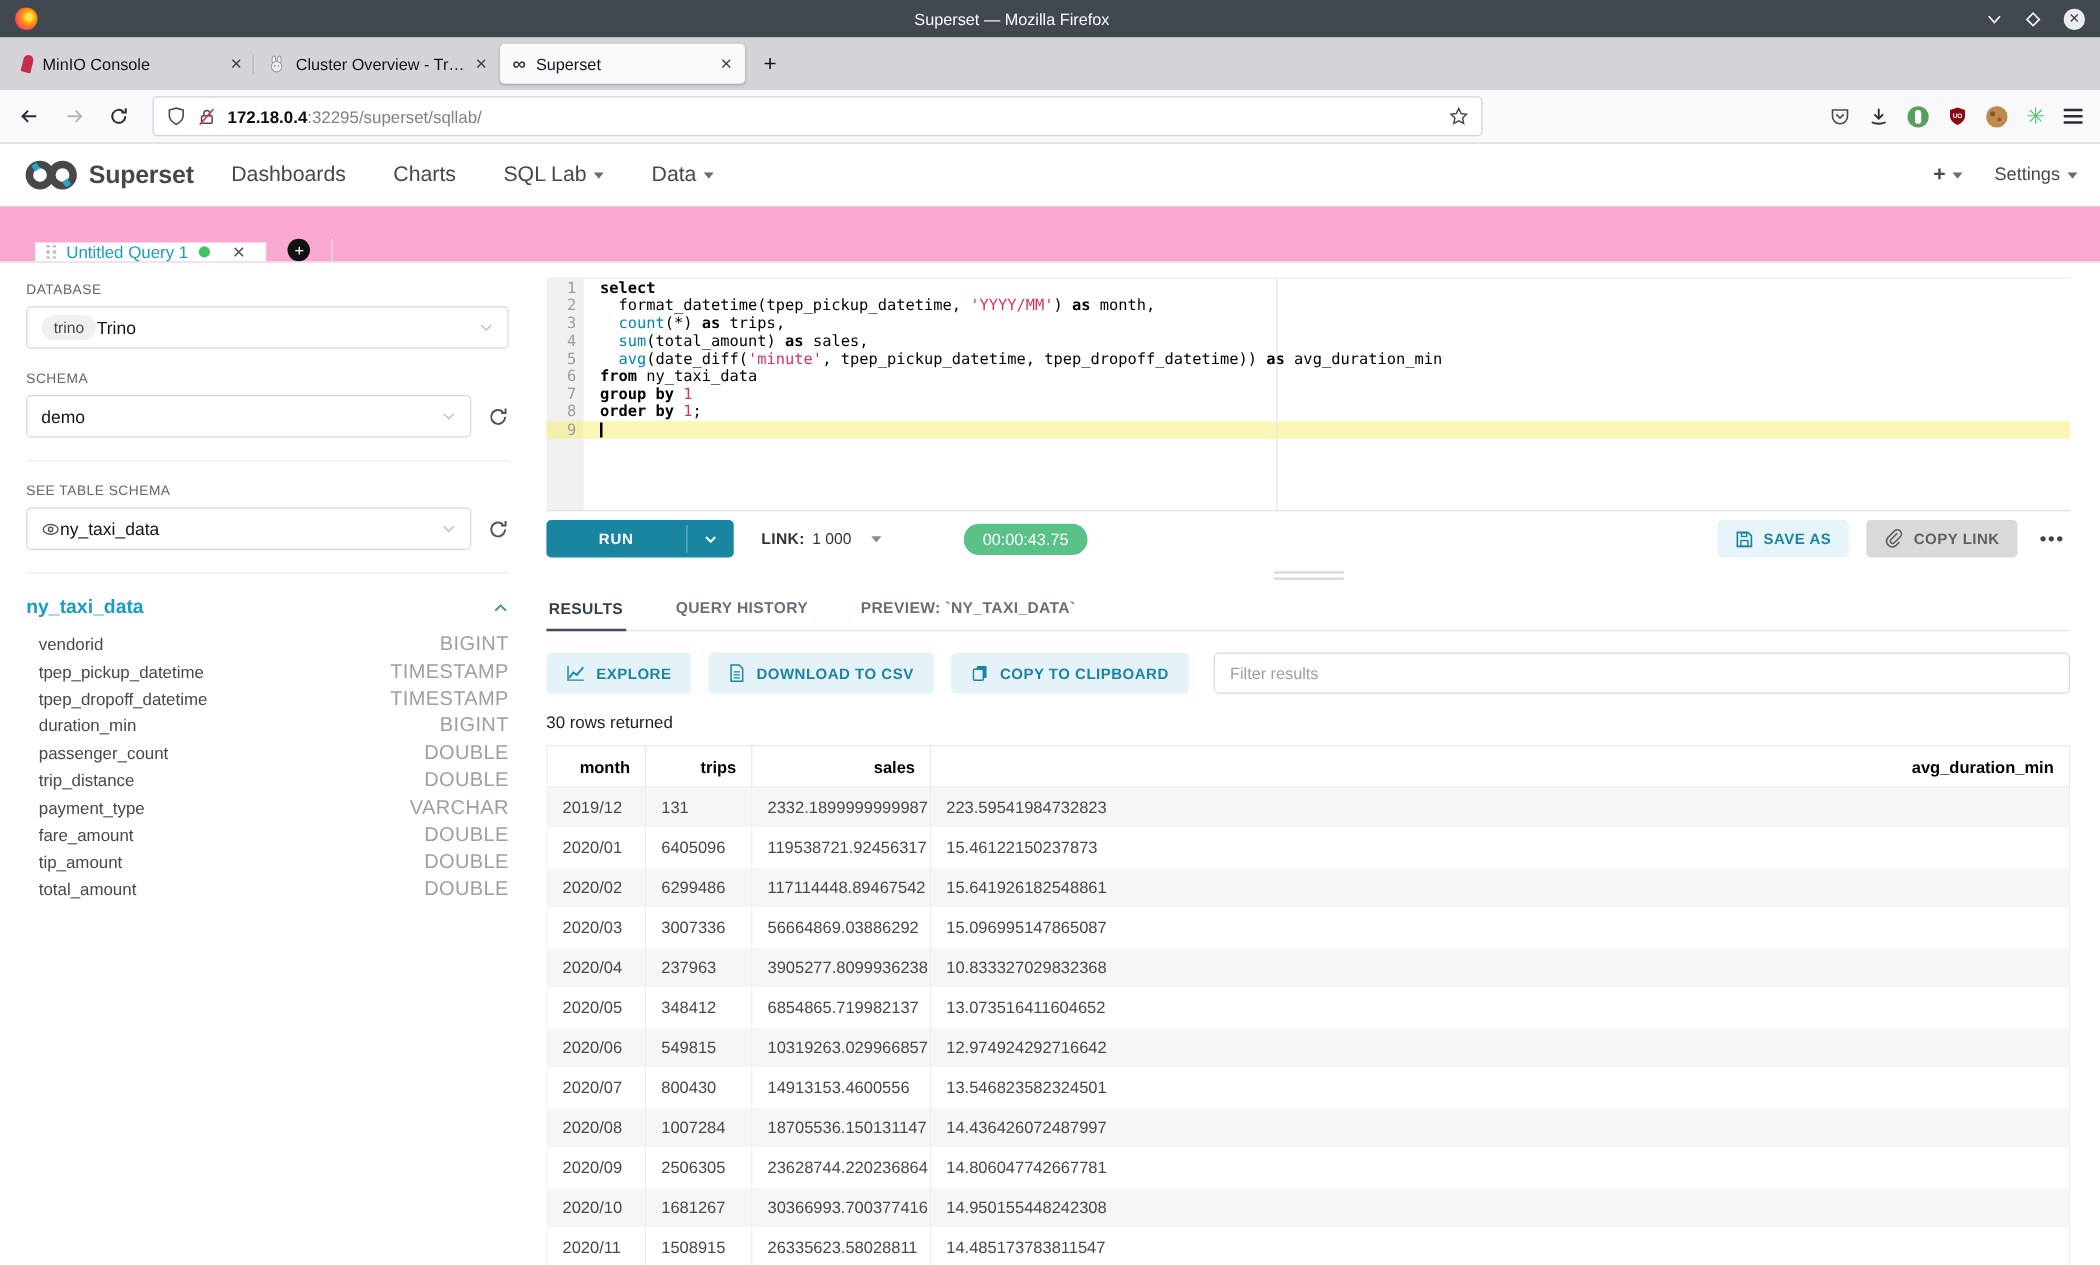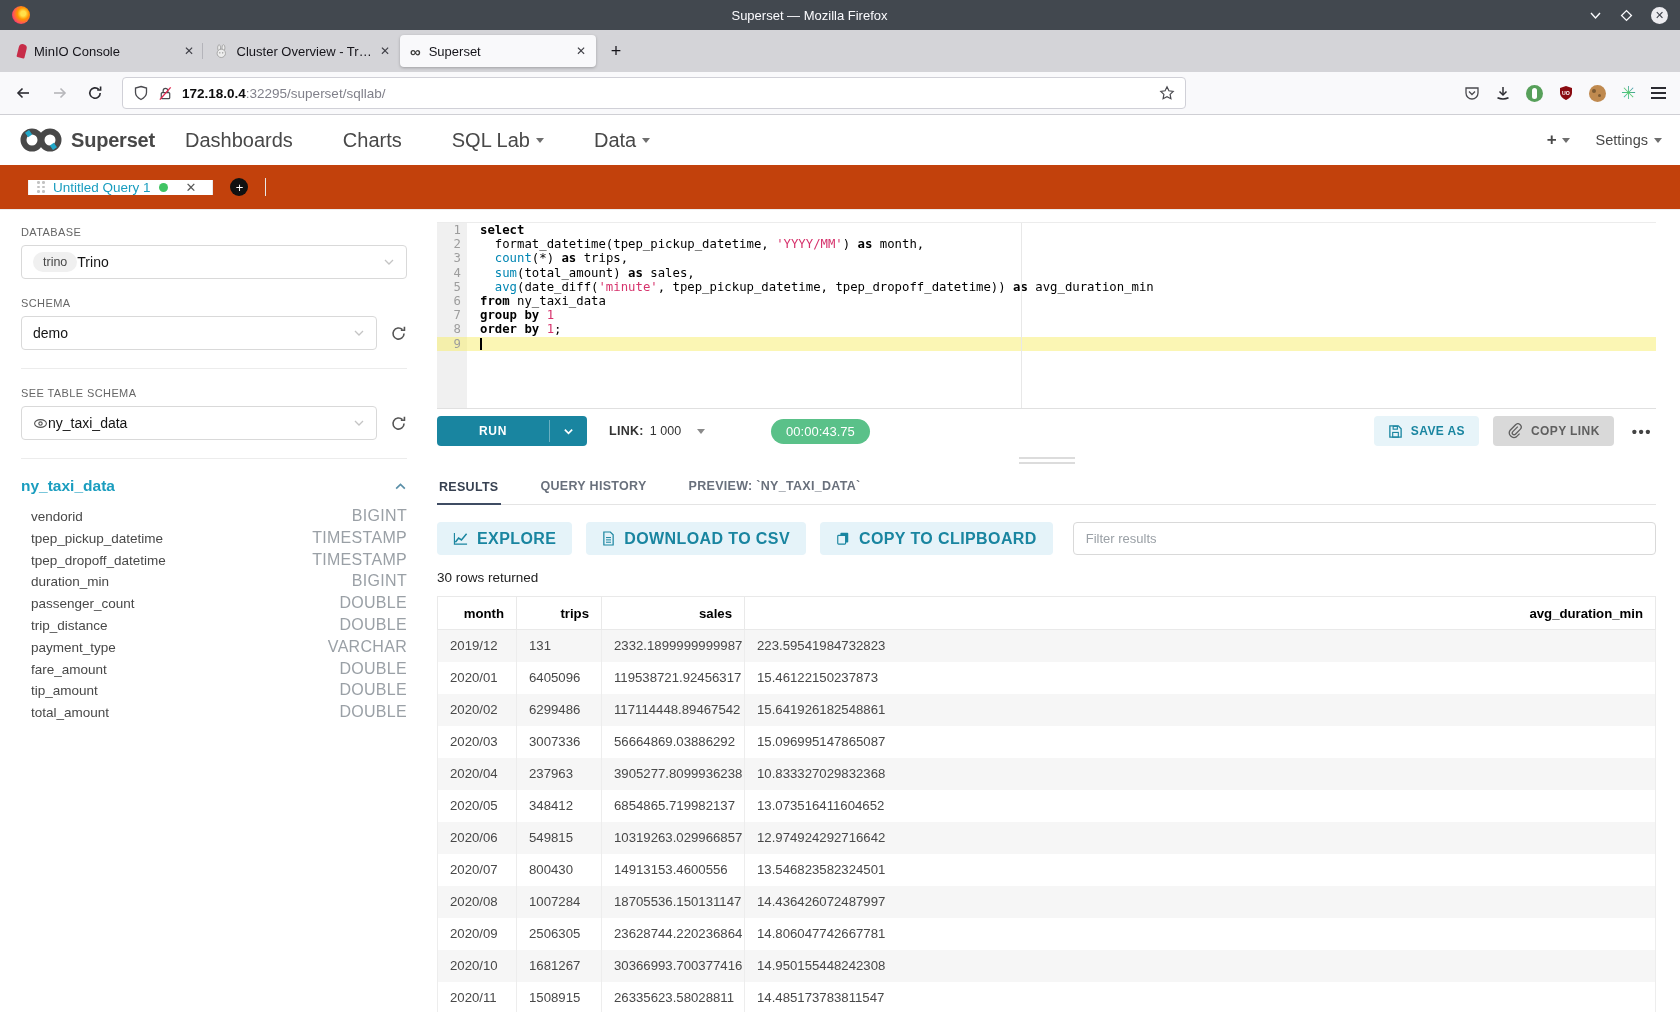--- a/index.html
+++ b/index.html
@@ -46,30 +46,30 @@
   .ext-cookie::after { content:""; position:absolute; left:9px; top:9px; width:3px; height:3px; border-radius:50%; background:#7d5a32; }
   .ext-asterisk { font-size:18px; line-height:1; background:linear-gradient(45deg,#2f9de0,#53c96b,#2f6de0);
     -webkit-background-clip:text; background-clip:text; color:transparent; }
   .hamburger { display:flex; flex-direction:column; gap:3px; }
   .hamburger span { width:15px; height:2px; background:#2b2b31; }
 
   
   .ss-header { height:50px; background:#fff; display:flex; align-items:center; padding:0 18px; flex:none; }
   .ss-brand { display:flex; align-items:center; gap:7px; }
   .ss-brand-name { font-size:20px; font-weight:700; color:#484848; letter-spacing:-0.2px; }
-  .ss-nav { display:flex; align-items:center; gap:50px; margin-left:30px; font-size:20px; color:#484848; }
+  .ss-nav { display:flex; align-items:center; gap:38px; margin-left:30px; font-size:17px; color:#484848; }
   .ss-nav-item { display:flex; align-items:center; gap:6px; }
   .caret { width:0; height:0; border-left:4px solid transparent; border-right:4px solid transparent;
     border-top:5px solid #6e6e6e; }
   .ss-right { margin-left:auto; display:flex; align-items:center; gap:26px; color:#484848; font-size:14.5px; }
   .ss-plus { font-size:17px; font-weight:600; display:flex; align-items:center; gap:5px; }
   .ss-settings { display:flex; align-items:center; gap:6px; }
 
   
-  .qtab-row { height:45px; background:#c2410c; border-bottom:1px solid #ececec; display:flex; align-items:center;
+  .qtab-row { height:45px; background:#f9a8d4; border-bottom:1px solid #ececec; display:flex; align-items:flex-end;
     padding-left:28px; flex:none; }
   .qtab { display:flex; align-items:center; gap:8px; padding:0 16px 0 8px; border-right:1px solid #e8e8e8;
     border-left:1px solid #f2f2f2; background:#fff; }
   .drag-dots { display:grid; grid-template-columns:3px 3px; grid-gap:2px; }
   .drag-dots i { width:2.5px; height:2.5px; border-radius:50%; background:#c2c2c2; }
   .qtab-title { color:#1a9dbf; font-size:13.5px; }
   .qtab-dot { width:9px; height:9px; border-radius:50%; background:#41c464; }
   .qtab-close { color:#595959; font-size:13px; margin-left:10px; }
   .qtab-add-wrap { display:flex; align-items:center; padding:0 17px; border-right:1px solid #e8e8e8; }
   .qtab-add { width:18px; height:18px; border-radius:50%; background:#111; color:#fff; font-size:13px;
@@ -141,21 +141,21 @@
   .drag-handle span { width:56px; height:2px; background:#dcdcdc; }
 
   
   .south-tabs { height:38px; display:flex; gap:38px; border-bottom:1px solid #e4e4e4; flex:none; align-items:flex-end; }
   .stab { padding:0 2px 11px; font-size:12.5px; font-weight:700; letter-spacing:.3px; color:#69707c; }
   .stab.active { color:#374151; border-bottom:2.5px solid #3f4c63; margin-bottom:-1px; padding-bottom:9px; }
 
   
   .actions-row { margin-top:17px; display:flex; align-items:center; gap:14px; flex:none; }
   .act-btn { height:33px; display:flex; align-items:center; gap:9px; padding:0 16px; border-radius:4px;
-    background:#e5f3f9; color:#1985a0; font-size:16px; font-weight:700; letter-spacing:.4px; }
+    background:#e5f3f9; color:#1985a0; font-size:12px; font-weight:700; letter-spacing:.4px; }
   .filter-input { flex:1; height:33px; margin-left:6px; border:1px solid #d9d9d9; border-radius:4px;
     padding:0 12px; font-size:13px; color:#333; font-family:"Liberation Sans", sans-serif; }
   .filter-input::placeholder { color:#9aa0a6; }
 
   .rowcount { margin:15px 0 11px; font-size:13.5px; color:#222; flex:none; }
 
   
   .results-wrap { flex:1; overflow:hidden; }
   table.results { border-collapse:collapse; width:100%; font-size:13.2px; color:#484848; table-layout:fixed; }
   table.results th { text-align:right; font-weight:700; height:33px; padding:0 12px; color:#000000;

